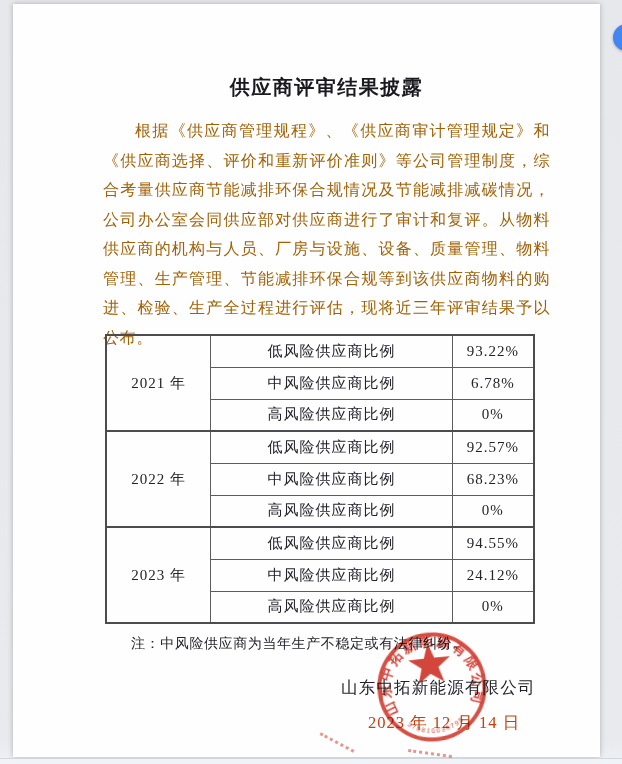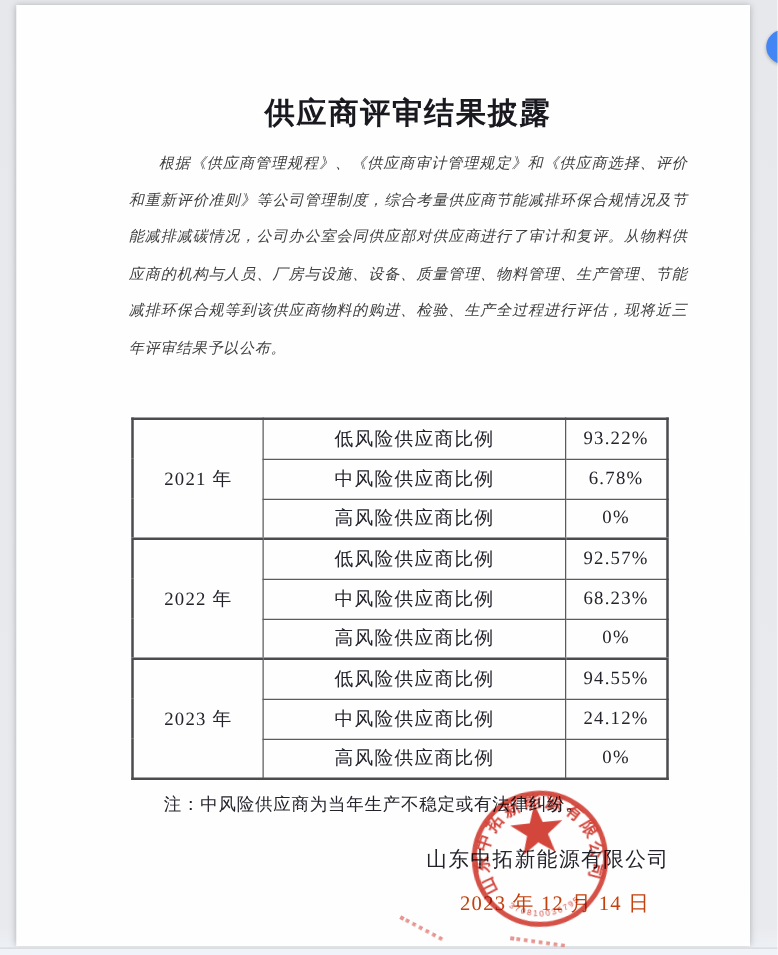--- a/index.html
+++ b/index.html
@@ -19,27 +19,27 @@
     position:absolute; left:0; top:758px; width:622px; height:6px;
     background:#f0f3f8; border-top:1px solid #d3d6da;
   }
   .fab {
     position:absolute; left:613px; top:24px; width:27px; height:27px;
     border-radius:50%; background:#4285f4;
     box-shadow:0 1px 3px rgba(0,0,0,.3);
   }
   .doc-title {
     position:absolute; top:70px; left:20px; width:100%;
-    text-align:center; font-size:24px; font-weight:700;
+    text-align:center; font-size:20px; font-weight:700;
     letter-spacing:1.5px; color:#191920;
   }
   .doc-paragraph {
     position:absolute; left:90px; top:112px; width:447px;
-    font-size:12px; line-height:29.5px; letter-spacing:.6px;
-    text-align:justify; text-indent:2em; color:#404040;font-style:italic;
+    font-size:16px; line-height:29.5px; letter-spacing:.6px;
+    text-align:justify; text-indent:2em; color:#a16207;
   }
   .result-table {
     position:absolute; left:92px; top:330px; width:430px;
     border-collapse:collapse; table-layout:fixed;
     font-size:15px; color:#23232b;
   }
   .result-table td {
     border:1px solid #5c5c60; text-align:center; height:32px;
     letter-spacing:1px;
     margin-top:29px;

